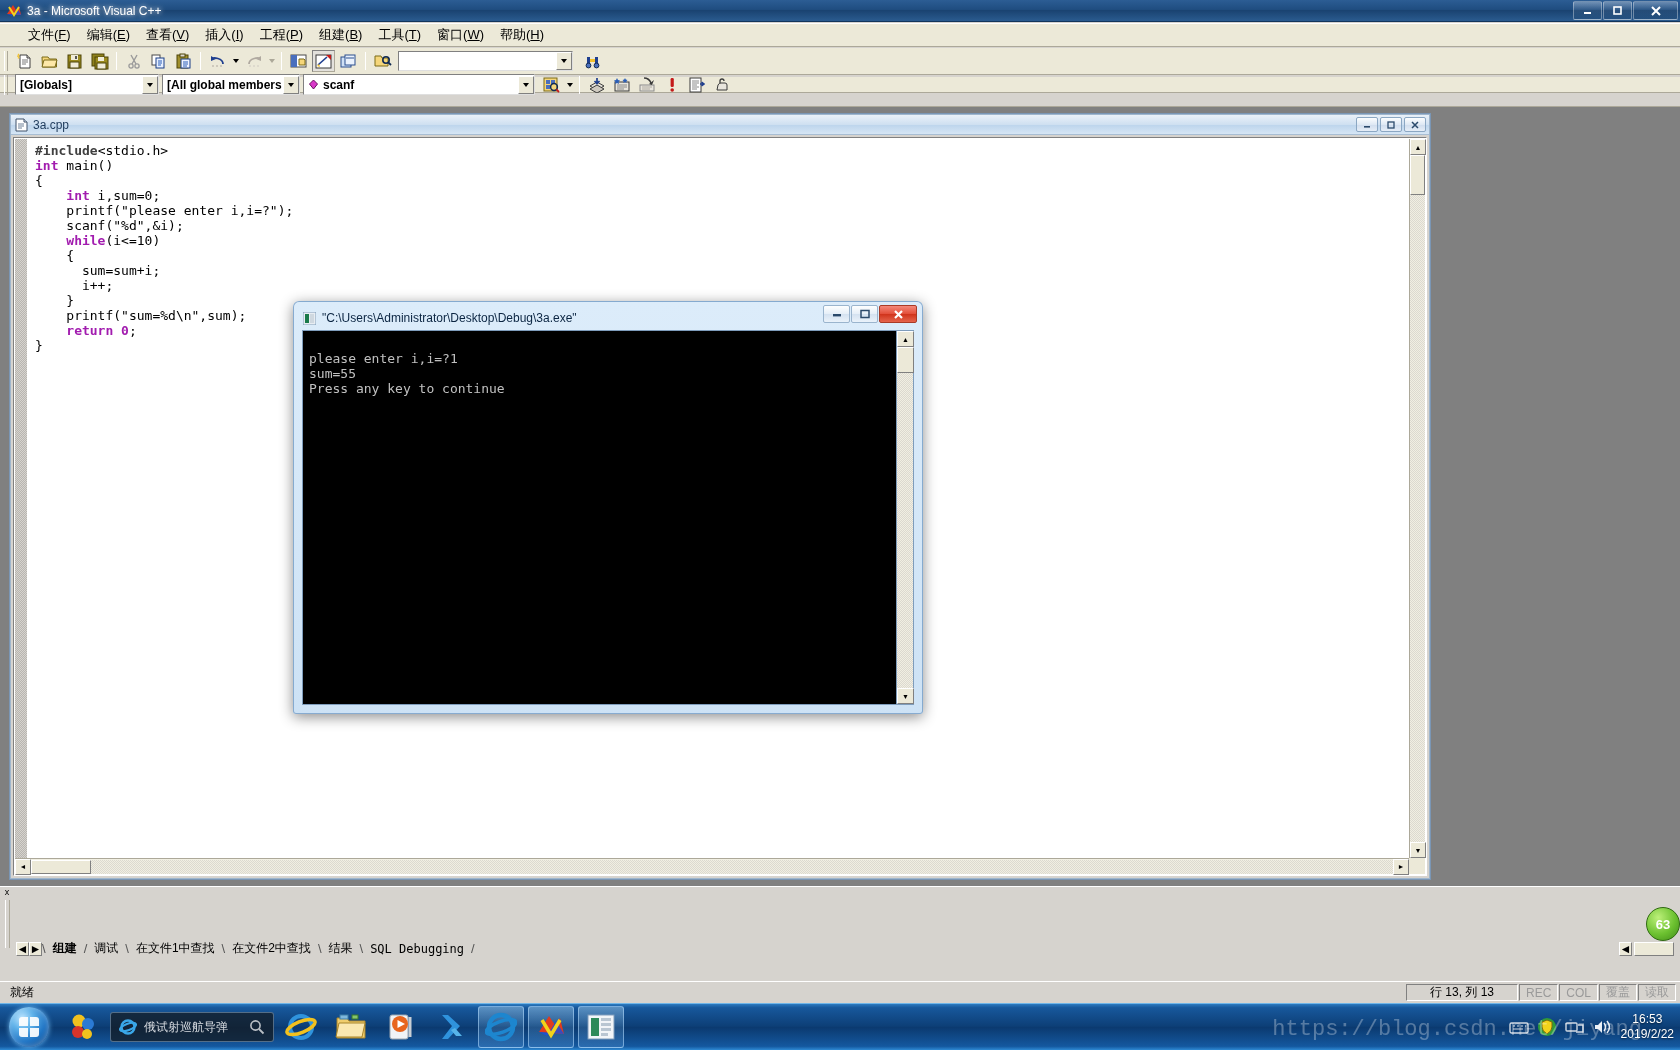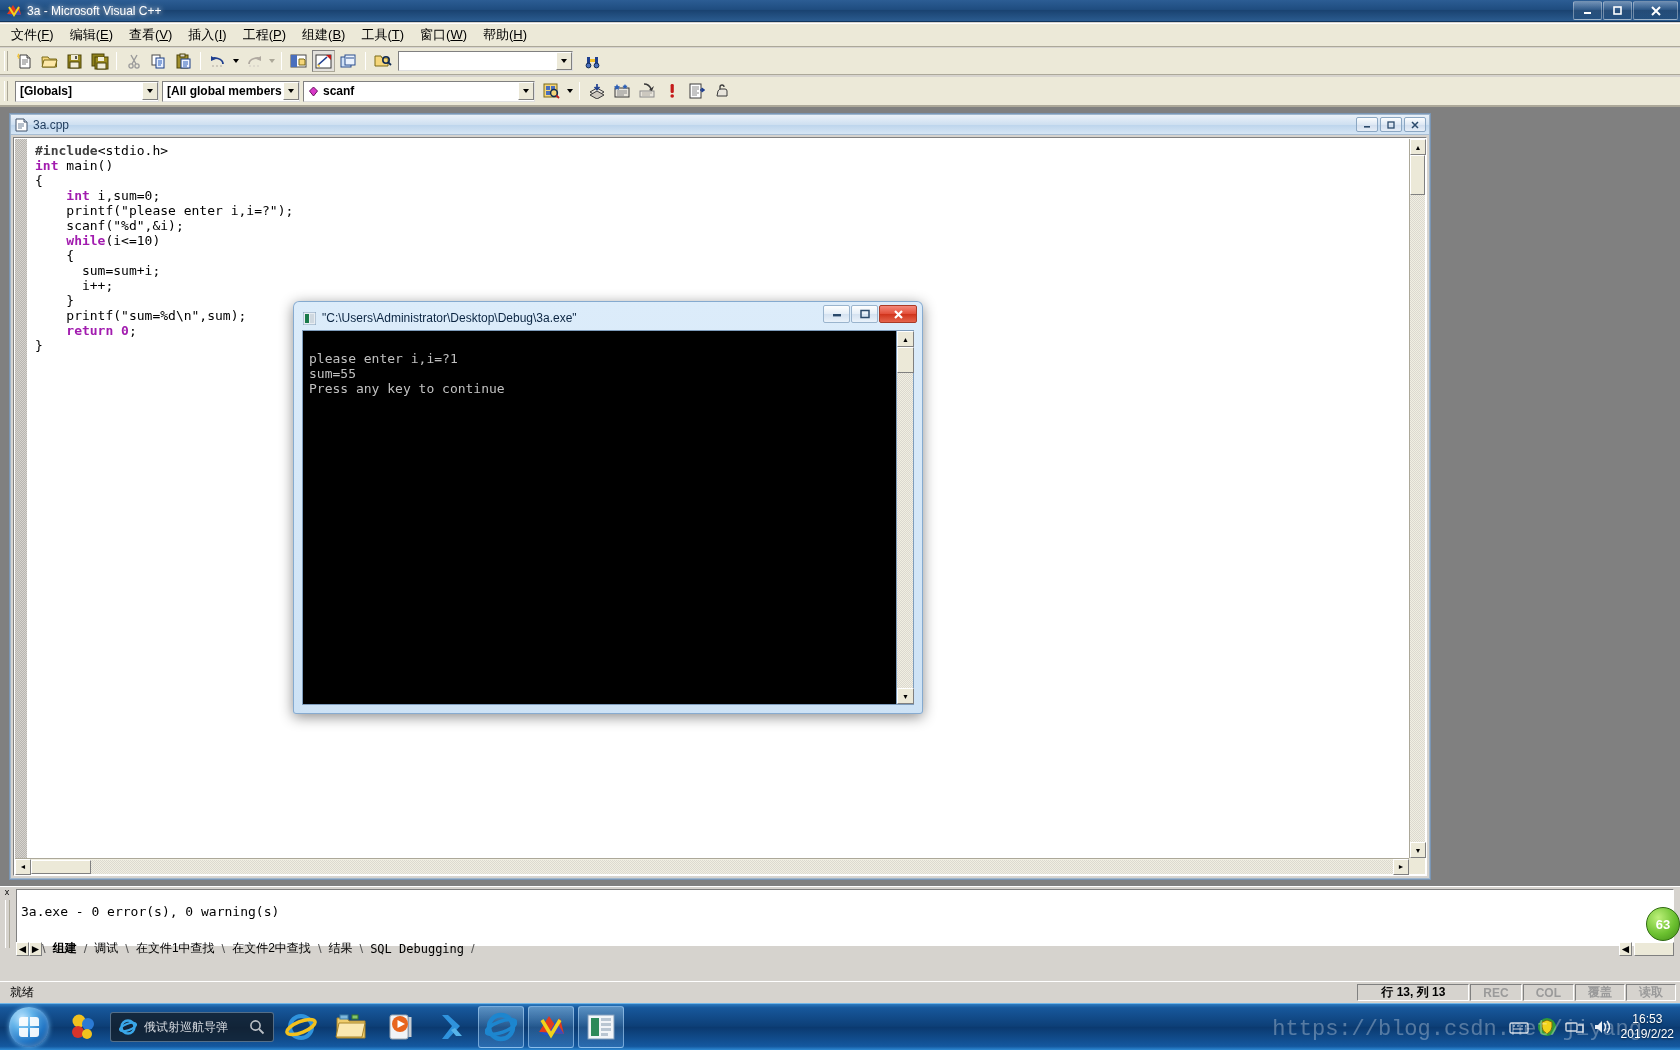--- a/index.html
+++ b/index.html
@@ -42,34 +42,34 @@
   .tb-btn.close {
     width: 45px;
     background: linear-gradient(to bottom, rgba(255,255,255,.30), rgba(255,255,255,.05) 48%, rgba(0,0,0,.08));
   }
 
   
   .menubar {
     position: absolute; left: 0; top: 23px; width: 1680px; height: 24px;
     background: #ece9d8;
     border-top: 1px solid #fff; border-bottom: 1px solid #aca899;
-    display: flex; align-items: center; padding-left: 3px;
+    display: flex; align-items: center; padding-left: 20px;
   }
   .menuitem { padding: 3px 8px; font-size: 13px; color: #000; white-space: nowrap; }
   .menuitem u { text-decoration: underline; }
 
   
   .toolbar {
     position: absolute; left: 0; width: 1680px; height: 27px;
     background: #ece9d8;
     display: flex; align-items: center; padding-left: 4px;
     border-bottom: 1px solid #aca899;
   }
   #toolbar1 { top: 48px; }
-  #toolbar2 { top: 77px; height: 29px; }
+  #toolbar2 { top: 77px; height: 16px; }
   .tgrip { width: 4px; height: 20px; border-left: 1px solid #fff; border-right: 1px solid #aca899; margin-right: 4px; flex:none;}
   .tbtn {
     width: 23px; height: 22px; margin: 0 1px; flex: none;
     display: flex; align-items: center; justify-content: center;
     position: relative;
   }
   .tbtn.pressed { border: 1px solid #aca899; border-top-color:#808080; border-left-color:#808080; background:#e3e1dc;}
   .tsep { width: 1px; height: 18px; background: #aca899; border-right: 1px solid #fff; margin: 0 4px; flex:none;}
   .tcombo {
     height: 20px; background: #fff; border: 1px solid #808080;
@@ -250,21 +250,21 @@
     position:absolute;left:0;bottom:0;width:1680px;height:22px;
     background:#d6d3ce; border-top:1px solid #fff;
     display:flex;align-items:center;
   }
   #statusbar .sready { padding-left:10px;font-size:12px;color:#000;}
   #statusbar .spanels { margin-left:auto; display:flex; align-items:center; padding-right:4px; }
   .spanel {
     height:17px;min-width:30px;
     border:1px solid #808080;border-right-color:#fff;border-bottom-color:#fff;
     display:flex;align-items:center;justify-content:center;
-    font-size:12px;color:#000;padding:0 12px;margin-left:1px;font-weight:bold;
+    font-size:12px;color:#000;padding:0 6px;margin-left:1px;
   }
   .spanel.dim { color:#9a9a9a; }
   .spanel.wide { min-width:112px; }
 
   
   #taskbar {
     position:absolute;left:0;bottom:0;width:1680px;height:47px;
     background:linear-gradient(to bottom,#1d5ea8 0%,#14508f 6%,#0c3f78 48%,#0a3straight 49%,#0d4684 52%,#1a6cb5 94%,#2b85cf 100%);
     background:linear-gradient(to bottom,#2b7ac0 0%,#17589c 8%,#0d3f77 48%,#0b3a70 51%,#14589f 92%,#2e8ad4 100%);
     border-top:1px solid #6fb5e8;
@@ -692,21 +692,20 @@
         </div>
       </div>
     </div>
   </div>
 
   <div id="outputpanel">
     <div class="opgutter">
       <span class="opx">x</span>
       <span class="opgrip"></span>
     </div>
-    <div id="outputtext">3a.exe - 0 error(s), 0 warning(s)</div>
 
     <div id="outputtabs">
       <span style="width:16px;flex:none"></span>
       <span class="tabnav">◄</span>
       <span class="tabnav">►</span>
       <span class="tabslash">\</span>
       <span class="otab active">组建</span>
       <span class="tabslash">/</span>
       <span class="otab">调试</span>
       <span class="tabslash">\</span>

